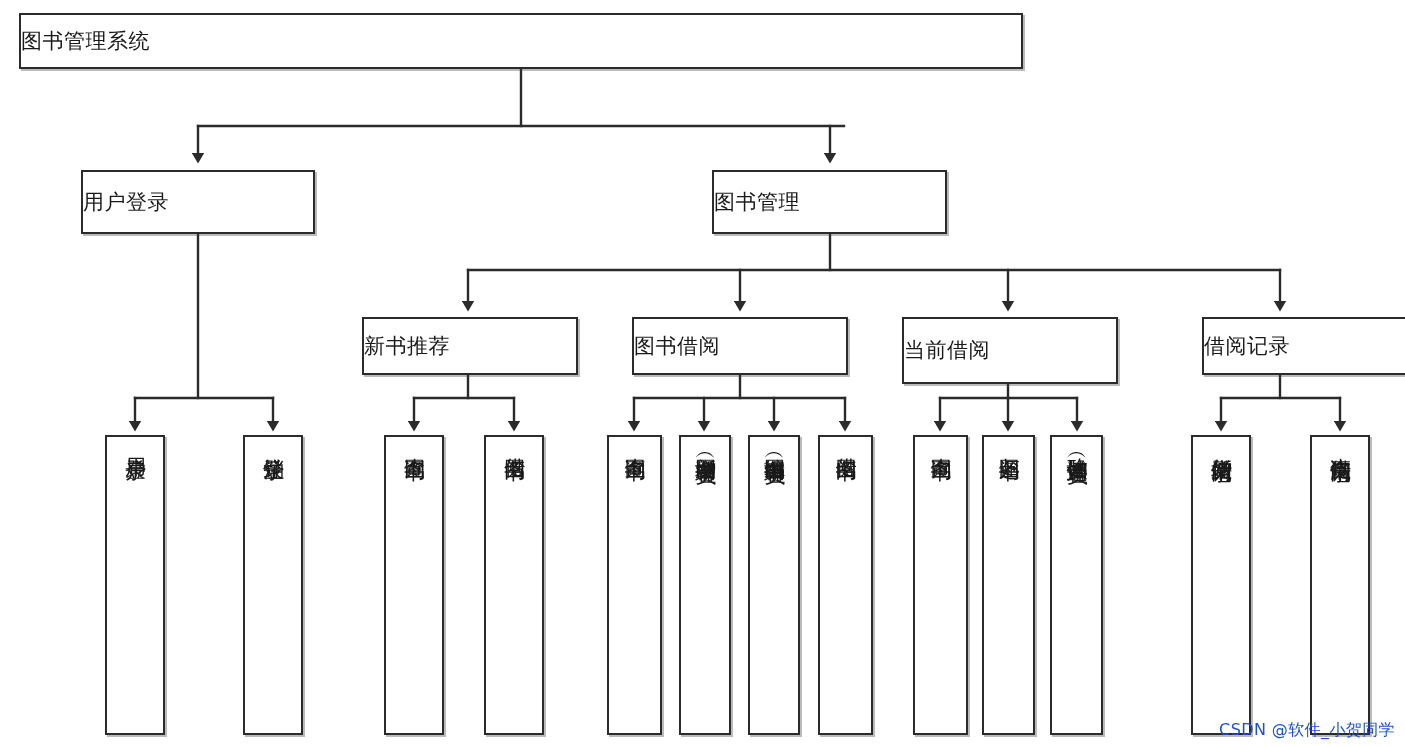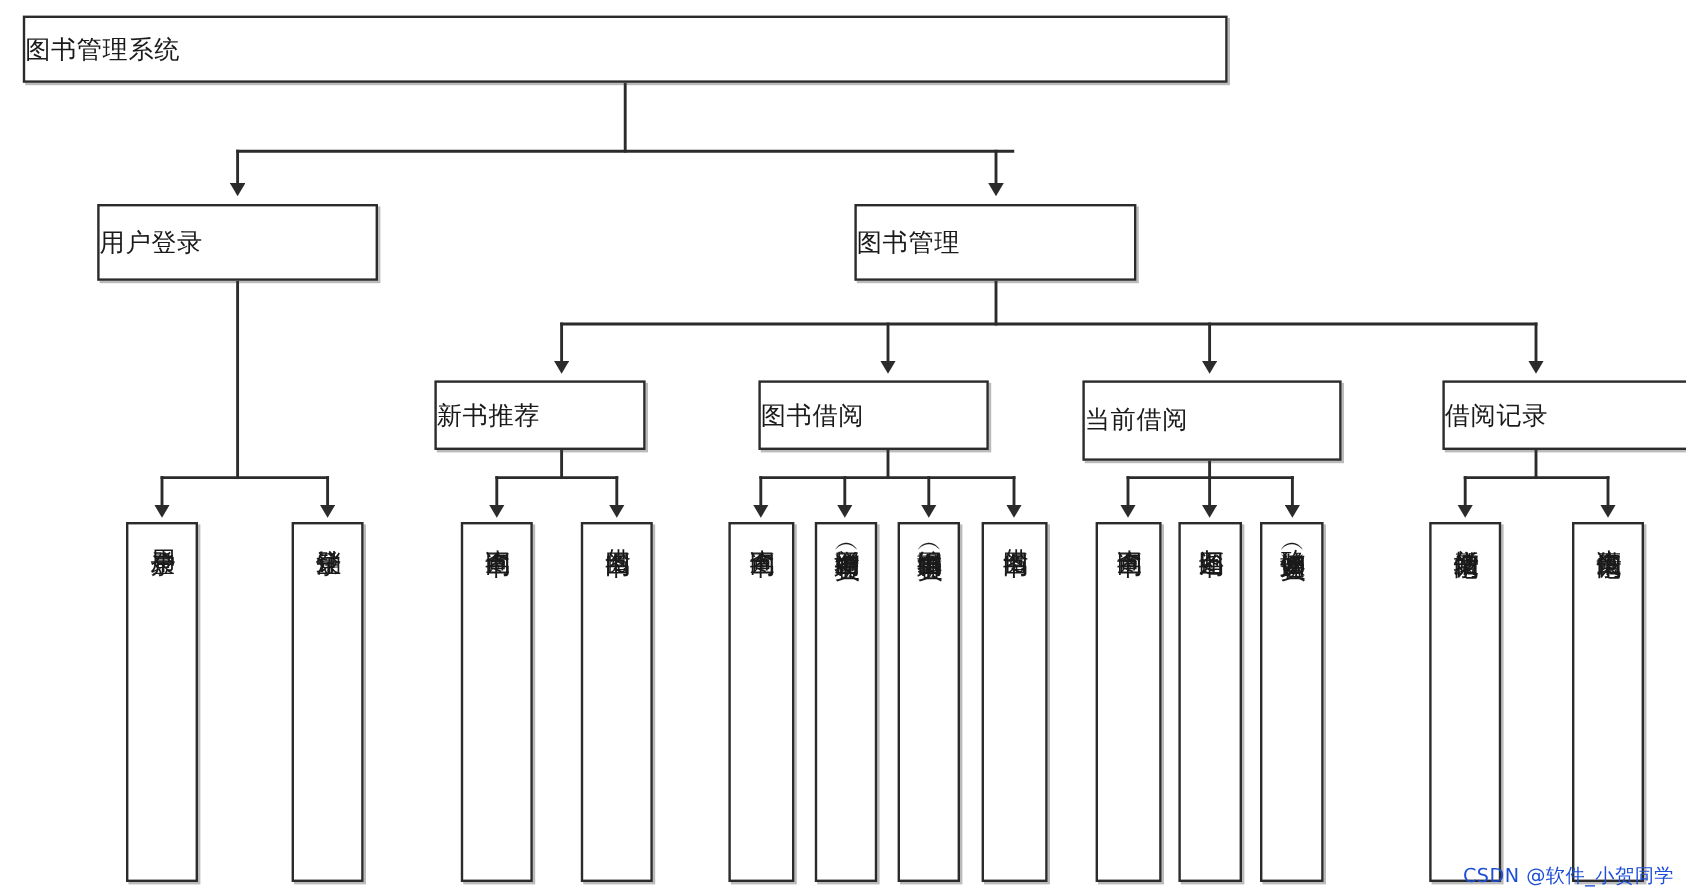--- a/index.html
+++ b/index.html
@@ -127,25 +127,25 @@
   </div>
 
   <div class="node" style="left:81px; top:170px; width:234px; height:64px;">
     <span class="node-label">用户登录</span>
   </div>
 
   <div class="node" style="left:712px; top:170px; width:235px; height:64px;">
     <span class="node-label">图书管理</span>
   </div>
 
-  <div class="node" style="left:362px; top:317px; width:176px; height:58px;">
+  <div class="node" style="left:362px; top:317px; width:216px; height:58px;">
     <span class="node-label">新书推荐</span>
   </div>
 
-  <div class="node" style="left:632px; top:317px; width:192px; height:58px;">
+  <div class="node" style="left:632px; top:317px; width:216px; height:58px;">
     <span class="node-label">图书借阅</span>
   </div>
 
   <div class="node" style="left:902px; top:317px; width:216px; height:67px;">
     <span class="node-label">当前借阅</span>
   </div>
 
   <div class="node" style="left:1172px; top:317px; width:216px; height:58px;margin-left:30px;">
     <span class="node-label">借阅记录</span>
   </div>

